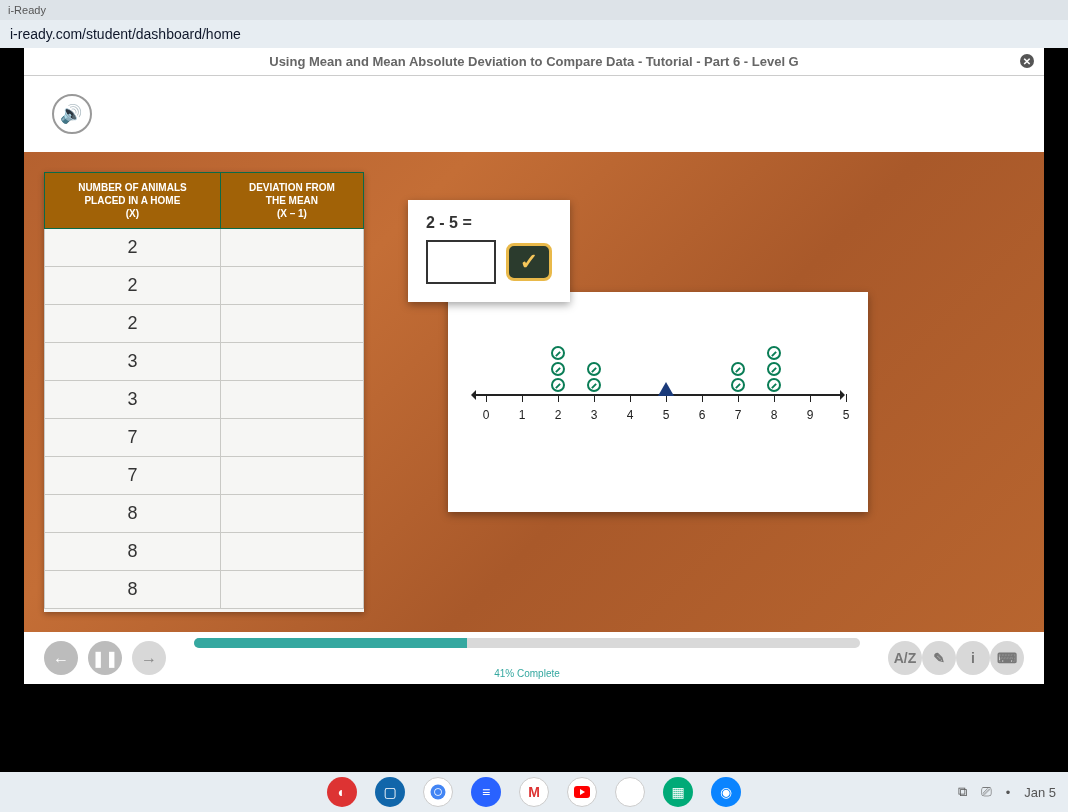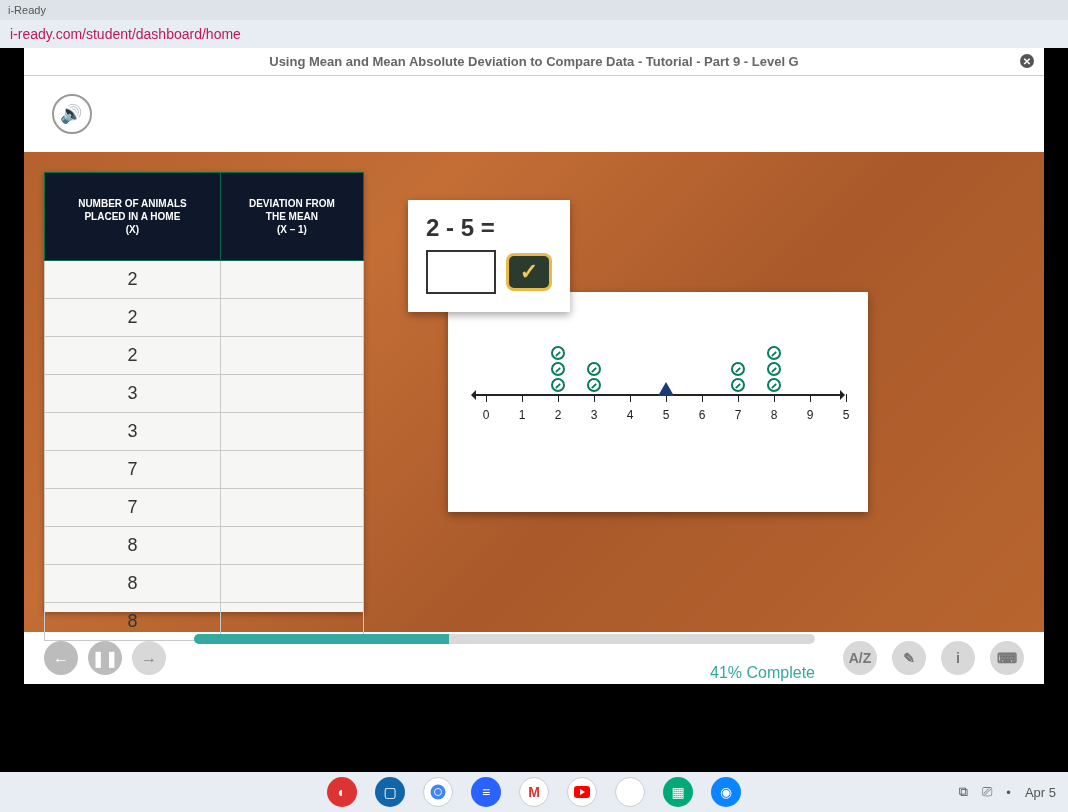--- a/index.html
+++ b/index.html
@@ -1,33 +1,33 @@
 <!DOCTYPE html>
 <html><head>
 <meta charset="utf-8">
 <style>
 *{box-sizing:border-box;margin:0;padding:0;font-family:Arial,Helvetica,sans-serif}
 html,body{width:1068px;height:812px;background:#2a2a2a;overflow:hidden}
 .browser-top{background:#dde3e8;height:20px;width:100%;display:flex;align-items:center;padding:0 8px;font-size:11px;color:#555}
-.url-bar{background:#e7edf2;color:#be185d;height:28px;display:flex;align-items:center;padding:0 10px;font-size:14px}
+.url-bar{background:#e7edf2;color:#0f172a;height:28px;display:flex;align-items:center;padding:0 10px;font-size:14px}
 .app-frame{position:relative;width:100%;height:calc(100% - 48px - 40px);background:#000;padding:0 24px}
 .lesson-title-bar{background:#fff;color:#666;font-size:13px;font-weight:bold;text-align:center;padding:6px 0;position:relative;border-bottom:1px solid #ccc}
 .close-dot{position:absolute;right:10px;top:6px;width:14px;height:14px;border-radius:50%;background:#555;color:#fff;font-size:10px;display:flex;align-items:center;justify-content:center}
 .instruction-bar{background:#fff;display:flex;align-items:center;gap:16px;padding:18px 28px}
 .audio-btn{width:40px;height:40px;border:2px solid #999;border-radius:50%;display:flex;align-items:center;justify-content:center;color:#666;font-size:18px}
 .instruction-text{font-size:26px;font-weight:bold;color:#333}
 .instruction-text .hl{color:#e07a2b}
 .workspace{height:480px;background:linear-gradient(135deg,#b5612f 0%,#c46e36 30%,#a9592a 60%,#b8652f 100%);position:relative;display:flex;padding:20px;gap:24px}
 .table-card{background:#f6f6f4;width:320px;box-shadow:0 2px 6px rgba(0,0,0,.3)}
 .table-card table{width:100%;border-collapse:collapse}
-.table-card th{background:#0f172a;color:#fff;font-size:10px;font-weight:bold;padding:24px 6px;text-align:center;border:1px solid #0a6a48;line-height:1.3}
+.table-card th{background:#a16207;color:#fff;font-size:10px;font-weight:bold;padding:8px 6px;text-align:center;border:1px solid #0a6a48;line-height:1.3}
 .table-card td{border:1px solid #c9c9c5;padding:8px;text-align:center;font-size:18px;color:#333;height:36px}
 .right-area{flex:1;position:relative}
 .prompt-card{position:absolute;left:20px;top:28px;background:#fff;padding:14px 18px 18px;box-shadow:0 3px 8px rgba(0,0,0,.35);z-index:3}
-.eq-text{font-size:24px;font-weight:bold;color:#333;margin-bottom:8px}
+.eq-text{font-size:16px;font-weight:bold;color:#333;margin-bottom:8px}
 .eq-row{display:flex;align-items:center;gap:10px}
 .answer-box{width:70px;height:44px;border:2px solid #333;background:#fff}
 .check-btn{width:46px;height:38px;border-radius:8px;background:#2b3b2d;border:3px solid #e9b94a;display:flex;align-items:center;justify-content:center;color:#f5c65a;font-size:22px;font-weight:bold}
 .banner{position:absolute;left:180px;top:78px;background:#0a7d56;color:#fff;font-weight:bold;font-size:18px;padding:8px 28px 8px 40px;letter-spacing:1px;z-index:2}
 .dotplot-card{position:absolute;left:60px;top:120px;width:420px;height:220px;background:#fff;box-shadow:0 3px 8px rgba(0,0,0,.35);padding:20px 16px 10px;z-index:1}
 .plot-area{position:relative;height:130px}
 .axis-line{position:absolute;left:8px;right:8px;bottom:46px;height:2px;background:#222}
 .axis-line:before,.axis-line:after{content:'';position:absolute;top:-4px;border:5px solid transparent}
 .axis-line:before{left:-6px;border-right-color:#222}
 .axis-line:after{right:-6px;border-left-color:#222}
@@ -36,41 +36,41 @@
 .dot{position:absolute;width:14px;height:14px;border:2px solid #0a7d56;border-radius:50%;background:#fff;transform:translateX(-50%)}
 .dot:after{content:'';position:absolute;left:2px;right:2px;top:5px;height:2px;background:#0a7d56;transform:rotate(-45deg)}
 .mean-marker{position:absolute;bottom:46px;transform:translateX(-50%);width:0;height:0;border-left:8px solid transparent;border-right:8px solid transparent;border-bottom:14px solid #1a3a7a}
 .plot-caption{text-align:center;font-style:italic;font-size:13px;color:#333;margin-top:6px}
 .player-bar{background:#fff;height:52px;display:flex;align-items:center;padding:0 20px;gap:10px}
 .circ-btn{width:34px;height:34px;border-radius:50%;background:#d8d8d8;color:#888;display:flex;align-items:center;justify-content:center;font-size:16px}
 .circ-btn.on{background:#bcbcbc;color:#fff}
 .progress-wrap{flex:1;margin:0 18px;position:relative}
 .progress-track{height:10px;border-radius:6px;background:#d9d9d9;overflow:hidden}
 .progress-fill{height:100%;background:#35a8a0}
-.progress-label{text-align:right;font-size:16px;color:#35a8a0;margin-top:20px}
-.tool-group{display:flex;gap:15px}
+.progress-label{text-align:center;font-size:10px;color:#35a8a0;margin-top:20px}
+.tool-group{display:flex;gap:0}
 .tool-btn{width:34px;height:34px;border-radius:50%;background:#d8d8d8;color:#777;display:flex;align-items:center;justify-content:center;font-size:14px;font-weight:bold}
 .shelf{height:40px;background:#e7edf2;display:flex;align-items:center;justify-content:center;gap:18px;position:relative}
 .shelf-icon{width:30px;height:30px;border-radius:50%;display:flex;align-items:center;justify-content:center;font-size:14px;color:#fff}
 .shelf-right{position:absolute;right:12px;display:flex;align-items:center;gap:14px;color:#555;font-size:13px}
 </style>
 </head>
 <body>
 
 <div class="browser-top">
   <span>i-Ready</span>
 </div>
 <div class="url-bar">
   <span>i-ready.com/student/dashboard/home</span>
 </div>
 
 <div class="app-frame">
 
   <div class="lesson-title-bar">
-    <span>Using Mean and Mean Absolute Deviation to Compare Data - Tutorial - Part 9 - Level G</span>
+    <span>Using Mean and Mean Absolute Deviation to Compare Data - Tutorial - Part 6 - Level G</span>
     <div class="close-dot">✕</div>
   </div>
 
   <div class="instruction-bar">
     <div class="audio-btn">🔊</div>
   </div>
 
   <div class="workspace">
 
     <div class="table-card">
@@ -221,15 +221,15 @@
         <path d="M6 3l5 3-5 3z" fill="#fff"></path>
       </svg>
   </div>
   <div class="shelf-icon" style="background:#fff;border:1px solid #ccc">▶</div>
   <div class="shelf-icon" style="background:#0a7">▦</div>
   <div class="shelf-icon" style="background:#0a84ff">◉</div>
   <div class="shelf-right">
     <span>⧉</span>
     <span>⎚</span>
     <span>•</span>
-    <span>Apr 5</span>
+    <span>Jan 5</span>
   </div>
 </div>
 
 </body></html>

